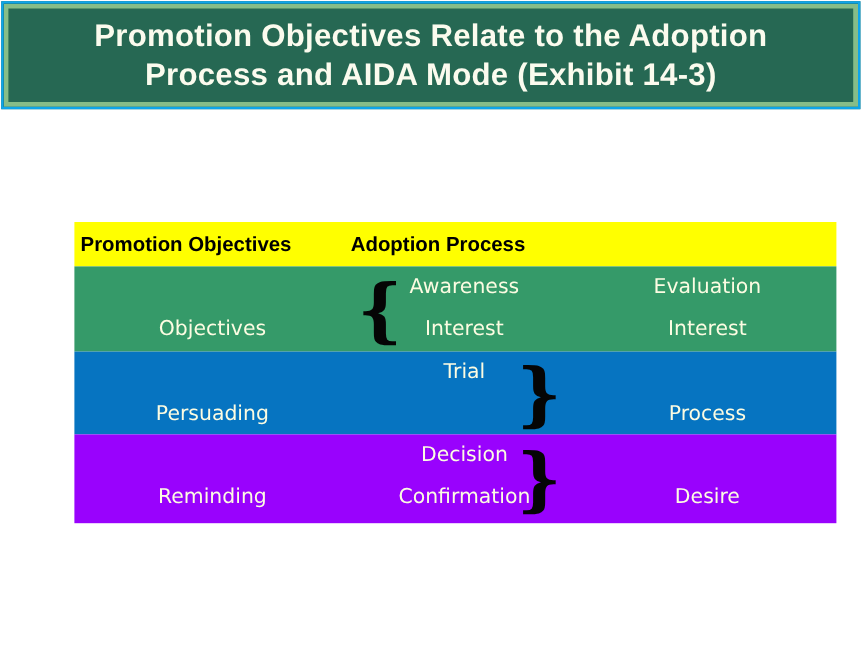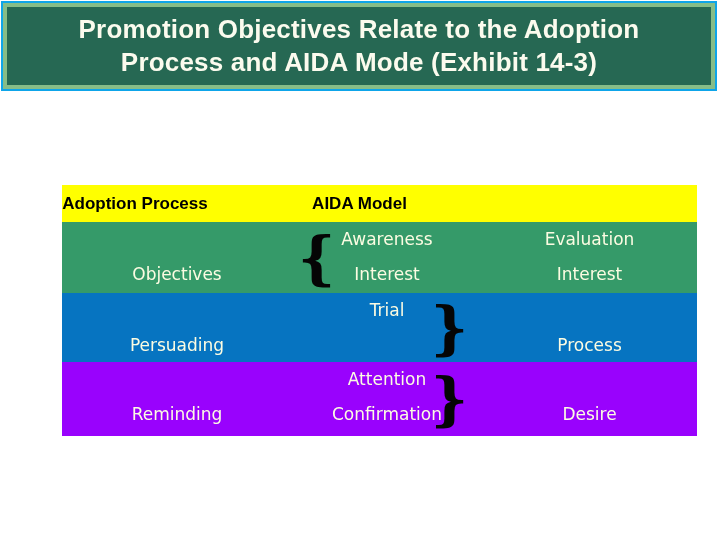--- a/index.html
+++ b/index.html
@@ -103,22 +103,22 @@
 <div class="stage">
 
   <div class="title-banner">
     <div class="title-line">Promotion Objectives Relate to the Adoption</div>
     <div class="title-line">Process and AIDA Mode (Exhibit 14-3)</div>
   </div>
 
   <div class="exhibit-table">
 
     <div class="t-row row-header">
+      <div class="cell c1 hdr-nudge1">Promotion Objectives</div>
       <div class="cell c2 hdr-nudge2">Adoption Process</div>
-      <div class="cell c3">AIDA Model</div>
     </div>
 
     <div class="t-row row-informing">
       <div class="cell c1">
         <div class="stack">
           <span class="body-line spacer-line">&nbsp;</span>
           <span class="body-line">Objectives</span>
         </div>
       </div>
       <div class="cell c2">
@@ -159,21 +159,21 @@
 
     <div class="t-row row-reminding">
       <div class="cell c1">
         <div class="stack">
           <span class="body-line spacer-line">&nbsp;</span>
           <span class="body-line">Reminding</span>
         </div>
       </div>
       <div class="cell c2">
         <div class="stack">
-          <span class="body-line">Attention</span>
+          <span class="body-line">Decision</span>
           <span class="body-line">Confirmation</span>
         </div>
         <span class="brace brace-right">}</span>
       </div>
       <div class="cell c3">
         <div class="stack">
           <span class="body-line spacer-line">&nbsp;</span>
           <span class="body-line">Desire</span>
         </div>
       </div>

